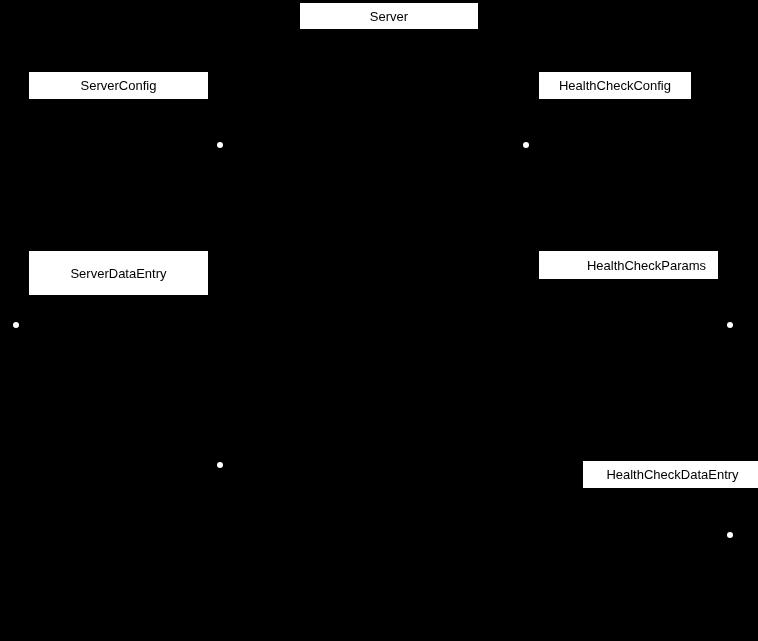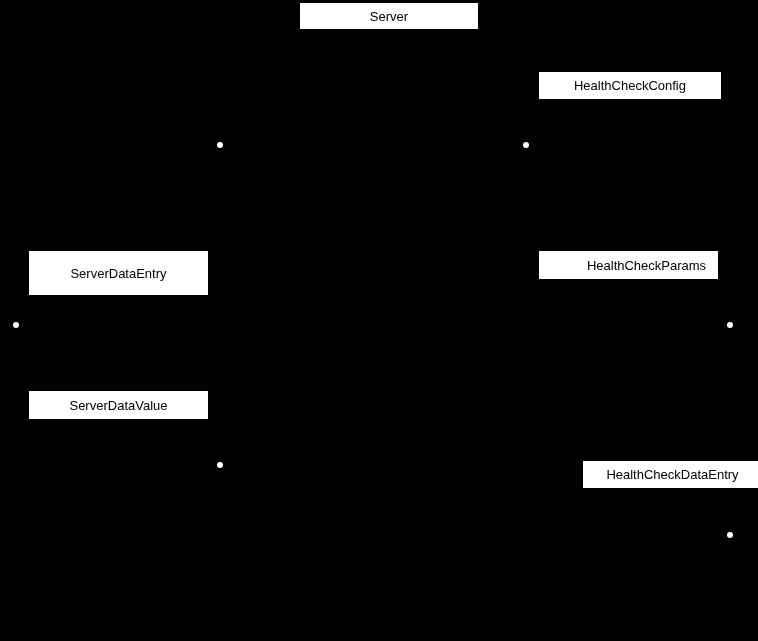--- a/index.html
+++ b/index.html
@@ -23,21 +23,21 @@
     align-items: center;
     justify-content: center;
     font-size: 13px;
     line-height: 1;
     box-sizing: border-box;
     white-space: nowrap;
   }
   
   .node-server                 { left: 300px; top: 3px;   width: 178px; height: 26px; justify-content: center; }
   .node-server-config          { left: 29px;  top: 72px;  width: 179px; height: 27px; }
-  .node-health-check-config    { left: 539px; top: 72px;  width: 182px; height: 27px; }
+  .node-health-check-config    { left: 539px; top: 72px;  width: 152px; height: 27px; }
   .node-server-data-entry      { left: 29px;  top: 251px; width: 179px; height: 44px; }
   .node-health-check-params    { left: 539px; top: 251px; width: 179px; height: 28px; padding-left: 36px; }
   .node-server-data-value      { left: 29px;  top: 391px; width: 179px; height: 28px; }
   .node-health-check-data-entry{ left: 539px; top: 461px; width: 179px; height: 27px; margin-left: 44px; }
 
   .dot {
     position: absolute;
     width: 6px;
     height: 6px;
     border-radius: 50%;
@@ -46,36 +46,36 @@
 </style>
 </head>
 <body>
 
 <div class="canvas">
 
   <div class="node node-server">
     <span>Server</span>
   </div>
 
+  <div class="node node-server-config">
+    <span>ServerConfig</span>
+  </div>
 
   <div class="node node-health-check-config">
     <span>HealthCheckConfig</span>
   </div>
 
   <div class="node node-server-data-entry">
     <span>ServerDataEntry</span>
   </div>
 
   <div class="node node-health-check-params">
     <span>HealthCheckParams</span>
   </div>
 
-  <div class="node node-server-data-value">
-    <span>ServerDataValue</span>
-  </div>
 
   <div class="node node-health-check-data-entry">
     <span>HealthCheckDataEntry</span>
   </div>
 
   <div>
       <div class="dot" style="left: 217px; top: 142px; background: rgb(255, 255, 255);"></div>
       <div class="dot" style="left: 523px; top: 142px; background: rgb(255, 255, 255);"></div>
       <div class="dot" style="left: 13px; top: 322px; background: rgb(255, 255, 255);"></div>
       <div class="dot" style="left: 727px; top: 322px; background: rgb(255, 255, 255);"></div>

